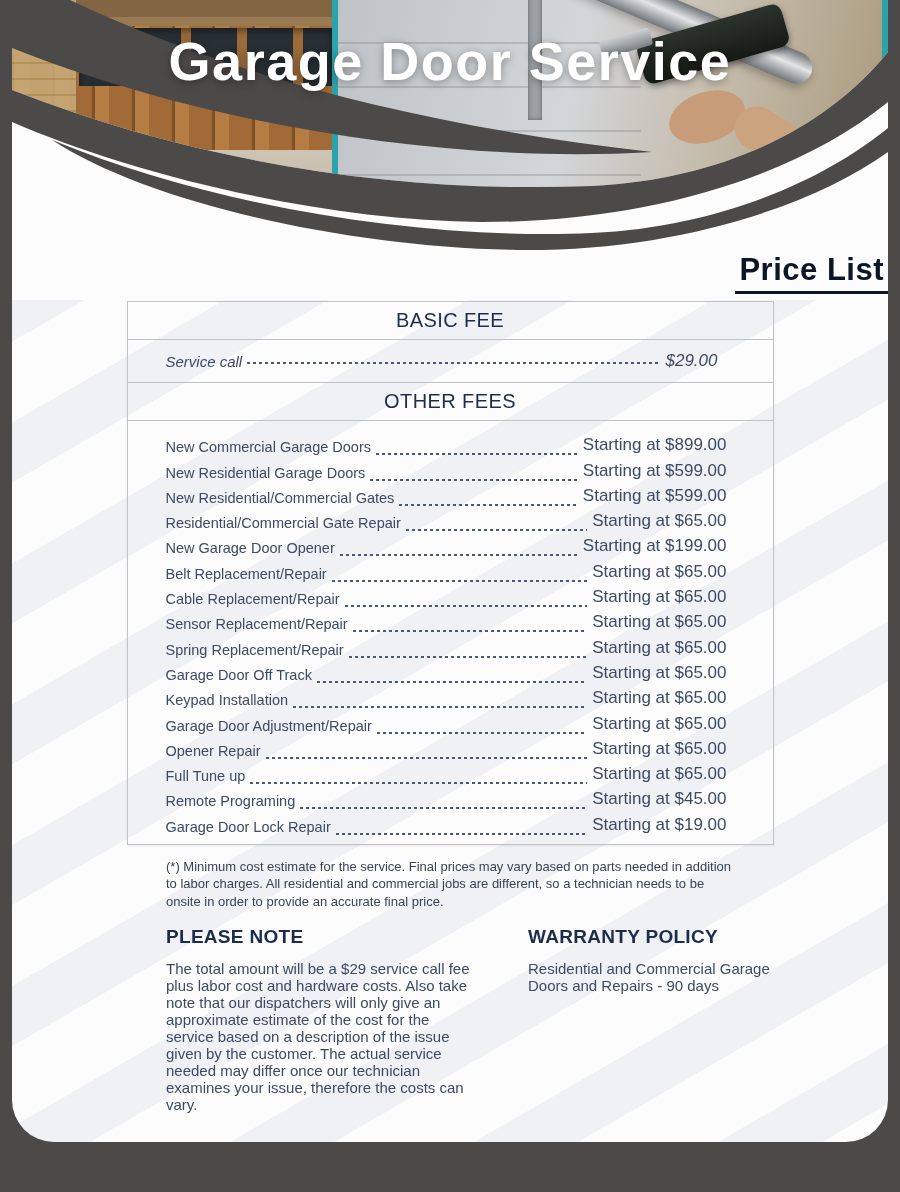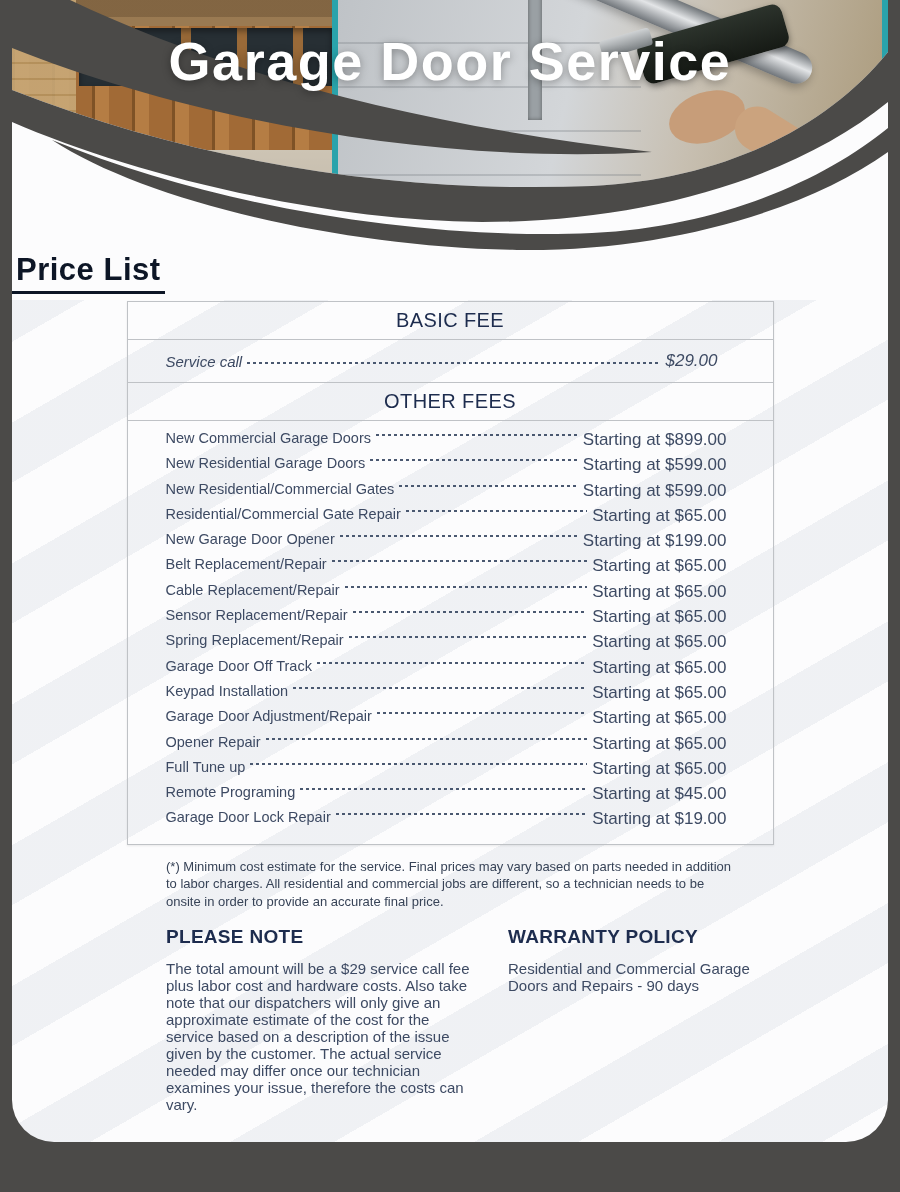--- a/index.html
+++ b/index.html
@@ -66,51 +66,51 @@
   .curves{position:absolute;top:0;left:0;width:876px;height:300px;pointer-events:none;}
   
   .hero-title{
     position:absolute;top:30px;left:0;right:0;
     text-align:center;color:#ffffff;
     font-size:54px;font-weight:700;letter-spacing:1.5px;
     text-shadow:0 2px 8px rgba(0,0,0,.35);
   }
   
   .main{position:relative;z-index:2;}
-  .page-title-wrap{text-align:left;margin-top:12px;}
+  .page-title-wrap{text-align:right;margin-top:12px;}
   .page-title{
     display:inline-block;font-size:31px;font-weight:800;color:#0d1626;
     border-bottom:3px solid #0d1626;padding:0 4px 3px;letter-spacing:.5px;
   }
   .pricelist{
     width:645px;margin:7px auto 0;border:1px solid #bfc2c6;
     box-shadow:0 1px 2px rgba(0,0,0,.08);
   }
   .sec-head{
     height:37px;line-height:37px;text-align:center;
     font-size:20px;font-weight:400;color:#1d2c4e;letter-spacing:.4px;
     border-bottom:1px solid #bfc2c6;
   }
   .sec-head.other{border-top:1px solid #bfc2c6;}
   .basic-row{
     height:42px;display:flex;align-items:center;
     padding:0 55px 0 38px;font-size:15px;color:#3d4a63;font-style:italic;
   }
   .items{padding:9px 46px 9px 38px;}
-  .item{display:flex;align-items:flex-start;height:25.3px;font-size:14.5px;color:#3d4a63;white-space:nowrap;}
+  .item{display:flex;align-items:flex-end;height:25.3px;font-size:14.5px;color:#3d4a63;white-space:nowrap;}
   .leader{
     flex:1;height:2px;margin:4px 5px 0;
     background:repeating-linear-gradient(90deg,#4a5870 0 3px,rgba(0,0,0,0) 3px 6px);
   }
   .price{font-size:17px;color:#3d4a63;}
   .footnote{
     margin:13px 150px 0 154px;
     font-size:13px;line-height:17.5px;color:#374357;
   }
-  .cols{display:flex;margin:16px 0 0 154px;}
+  .cols{display:flex;margin:16px 0 0 154px;gap:20px;}
   .col-left{width:312px;margin-right:30px;}
   .col-right{width:252px;}
   .col-head{font-size:19px;font-weight:800;color:#1d2c4e;letter-spacing:.3px;margin:0 0 12px;}
   .col-body{font-size:15px;line-height:17px;color:#3d4a63;margin:0;}
 </style>
 </head>
 <body>
 
 <div class="canvas">
   <div class="page">

